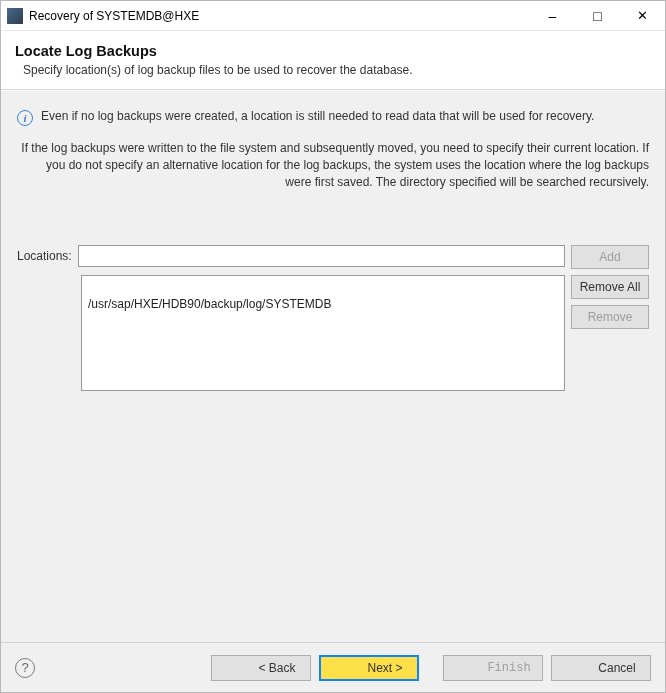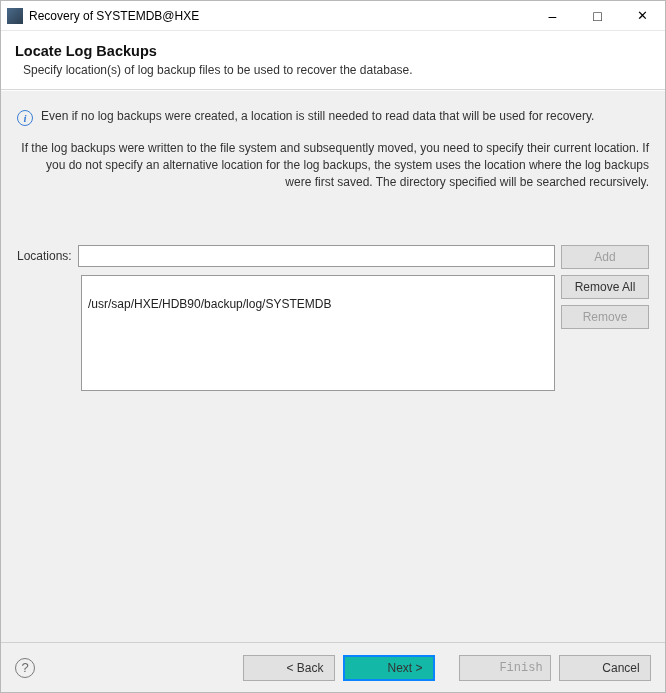--- a/index.html
+++ b/index.html
@@ -134,21 +134,21 @@
       padding: 4px 6px;
       overflow: auto;
     }
     .locations-list-item {
       font-size: 12px;
       color: #222;
       line-height: 1.4;
       margin-top: 16px;
     }
     .side-buttons {
-      width: 88px;
+      width: 78px;
       display: flex;
       flex-direction: column;
       gap: 6px;
     }
     .btn {
       height: 24px;
       background: #e1e1e1;
       border: 1px solid #adadad;
       font-size: 12px;
       color: #333;
@@ -184,37 +184,37 @@
       border: 1.5px solid #7a7a7a;
       border-radius: 50%;
       color: #6a6a6a;
       font-size: 13px;
       display: flex;
       align-items: center;
       justify-content: center;
     }
     .footer-spacer { flex: 1; }
     .footer-btn {
-      width: 92px;
+      width: 100px;
       height: 26px;
       margin-left: 8px;
       background: #e1e1e1;
       border: 1px solid #adadad;
       font-size: 12px;
       color: #333;
       display: flex;
       align-items: center;
       justify-content: center;
       cursor: pointer;
       padding-left: 32px;
     }
     .footer-btn.disabled { color: #9e9e9e; cursor: default; font-family: Liberation Mono, monospace; }
     .footer-btn.primary {
       border: 2px solid #0a84ff;
-      background: #14b8a6;
+      background: #fde047;
     }
     .footer-btn-gap { width: 16px; }
   </style>
 </head>
 <body>
 
 <div class="titlebar">
   <div class="titlebar-icon"></div>
   <div class="titlebar-text">Recovery of SYSTEMDB@HXE</div>
   <div class="titlebar-controls">

